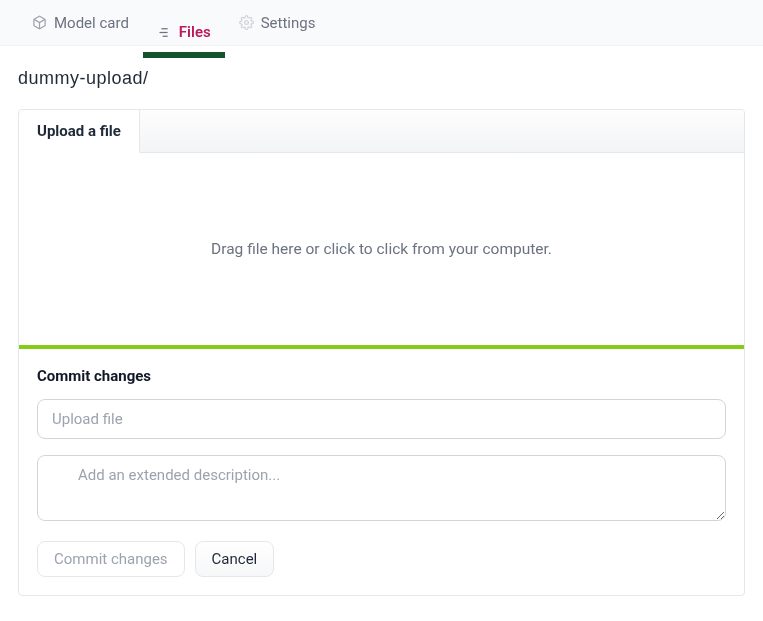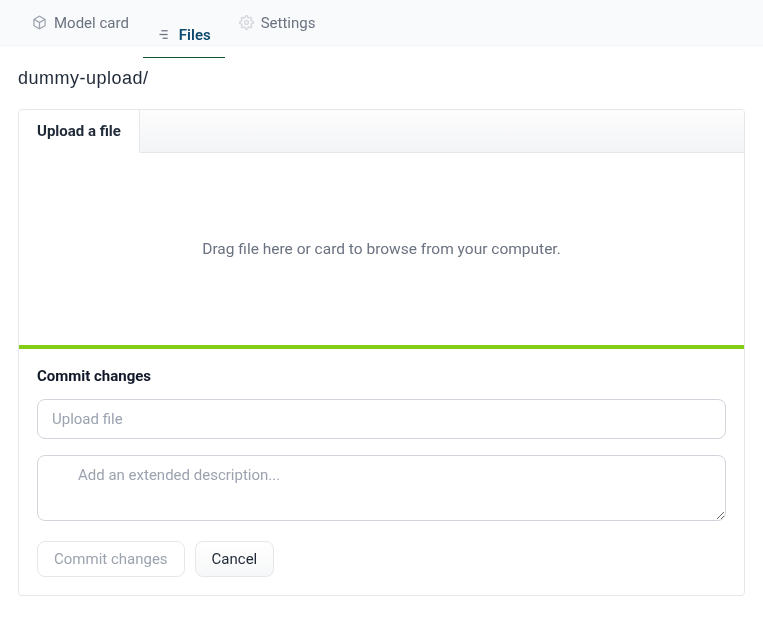--- a/index.html
+++ b/index.html
@@ -23,23 +23,23 @@
       display: flex;
       align-items: center;
       gap: 7px;
       padding: 0 14px;
       height: 46px;
       color: #6b7280;
       cursor: pointer;
       font-size: 15px;
     }
     .top-tab.active {
-      color: #0c4a6e;
+      color: #be185d;
       font-weight: 600;
-      border-bottom: 1px solid #14532d;
+      border-bottom: 6px solid #14532d;
       margin-bottom: -1px;
       margin-top: 24px;
     }
     .top-tab .icon { width: 15px; height: 15px; display:inline-flex; align-items:center; justify-content:center; }
     .top-tab .icon svg { width: 15px; height: 15px; }
 
     .content { padding: 22px 18px 18px 18px; }
 
     .path {
       font-family: Liberation Sans, sans-serif;
@@ -167,21 +167,21 @@
 <div class="content">
 
   <div class="path">dummy-upload/</div>
 
   <div class="card">
     <div class="card-tabs">
       <div class="card-tab active">Upload a file</div>
     </div>
 
     <div class="drop-zone">
-      <div class="drop-zone-text">Drag file here or card to browse from your computer.</div>
+      <div class="drop-zone-text">Drag file here or click to click from your computer.</div>
     </div>
 
     <div class="commit-section">
       <div class="commit-heading">Commit changes</div>
 
       <input type="text" class="field" placeholder="Upload file" style="">
 
       <textarea class="field" placeholder="Add an extended description..." style=""></textarea>
 
       <div class="btn-row">

